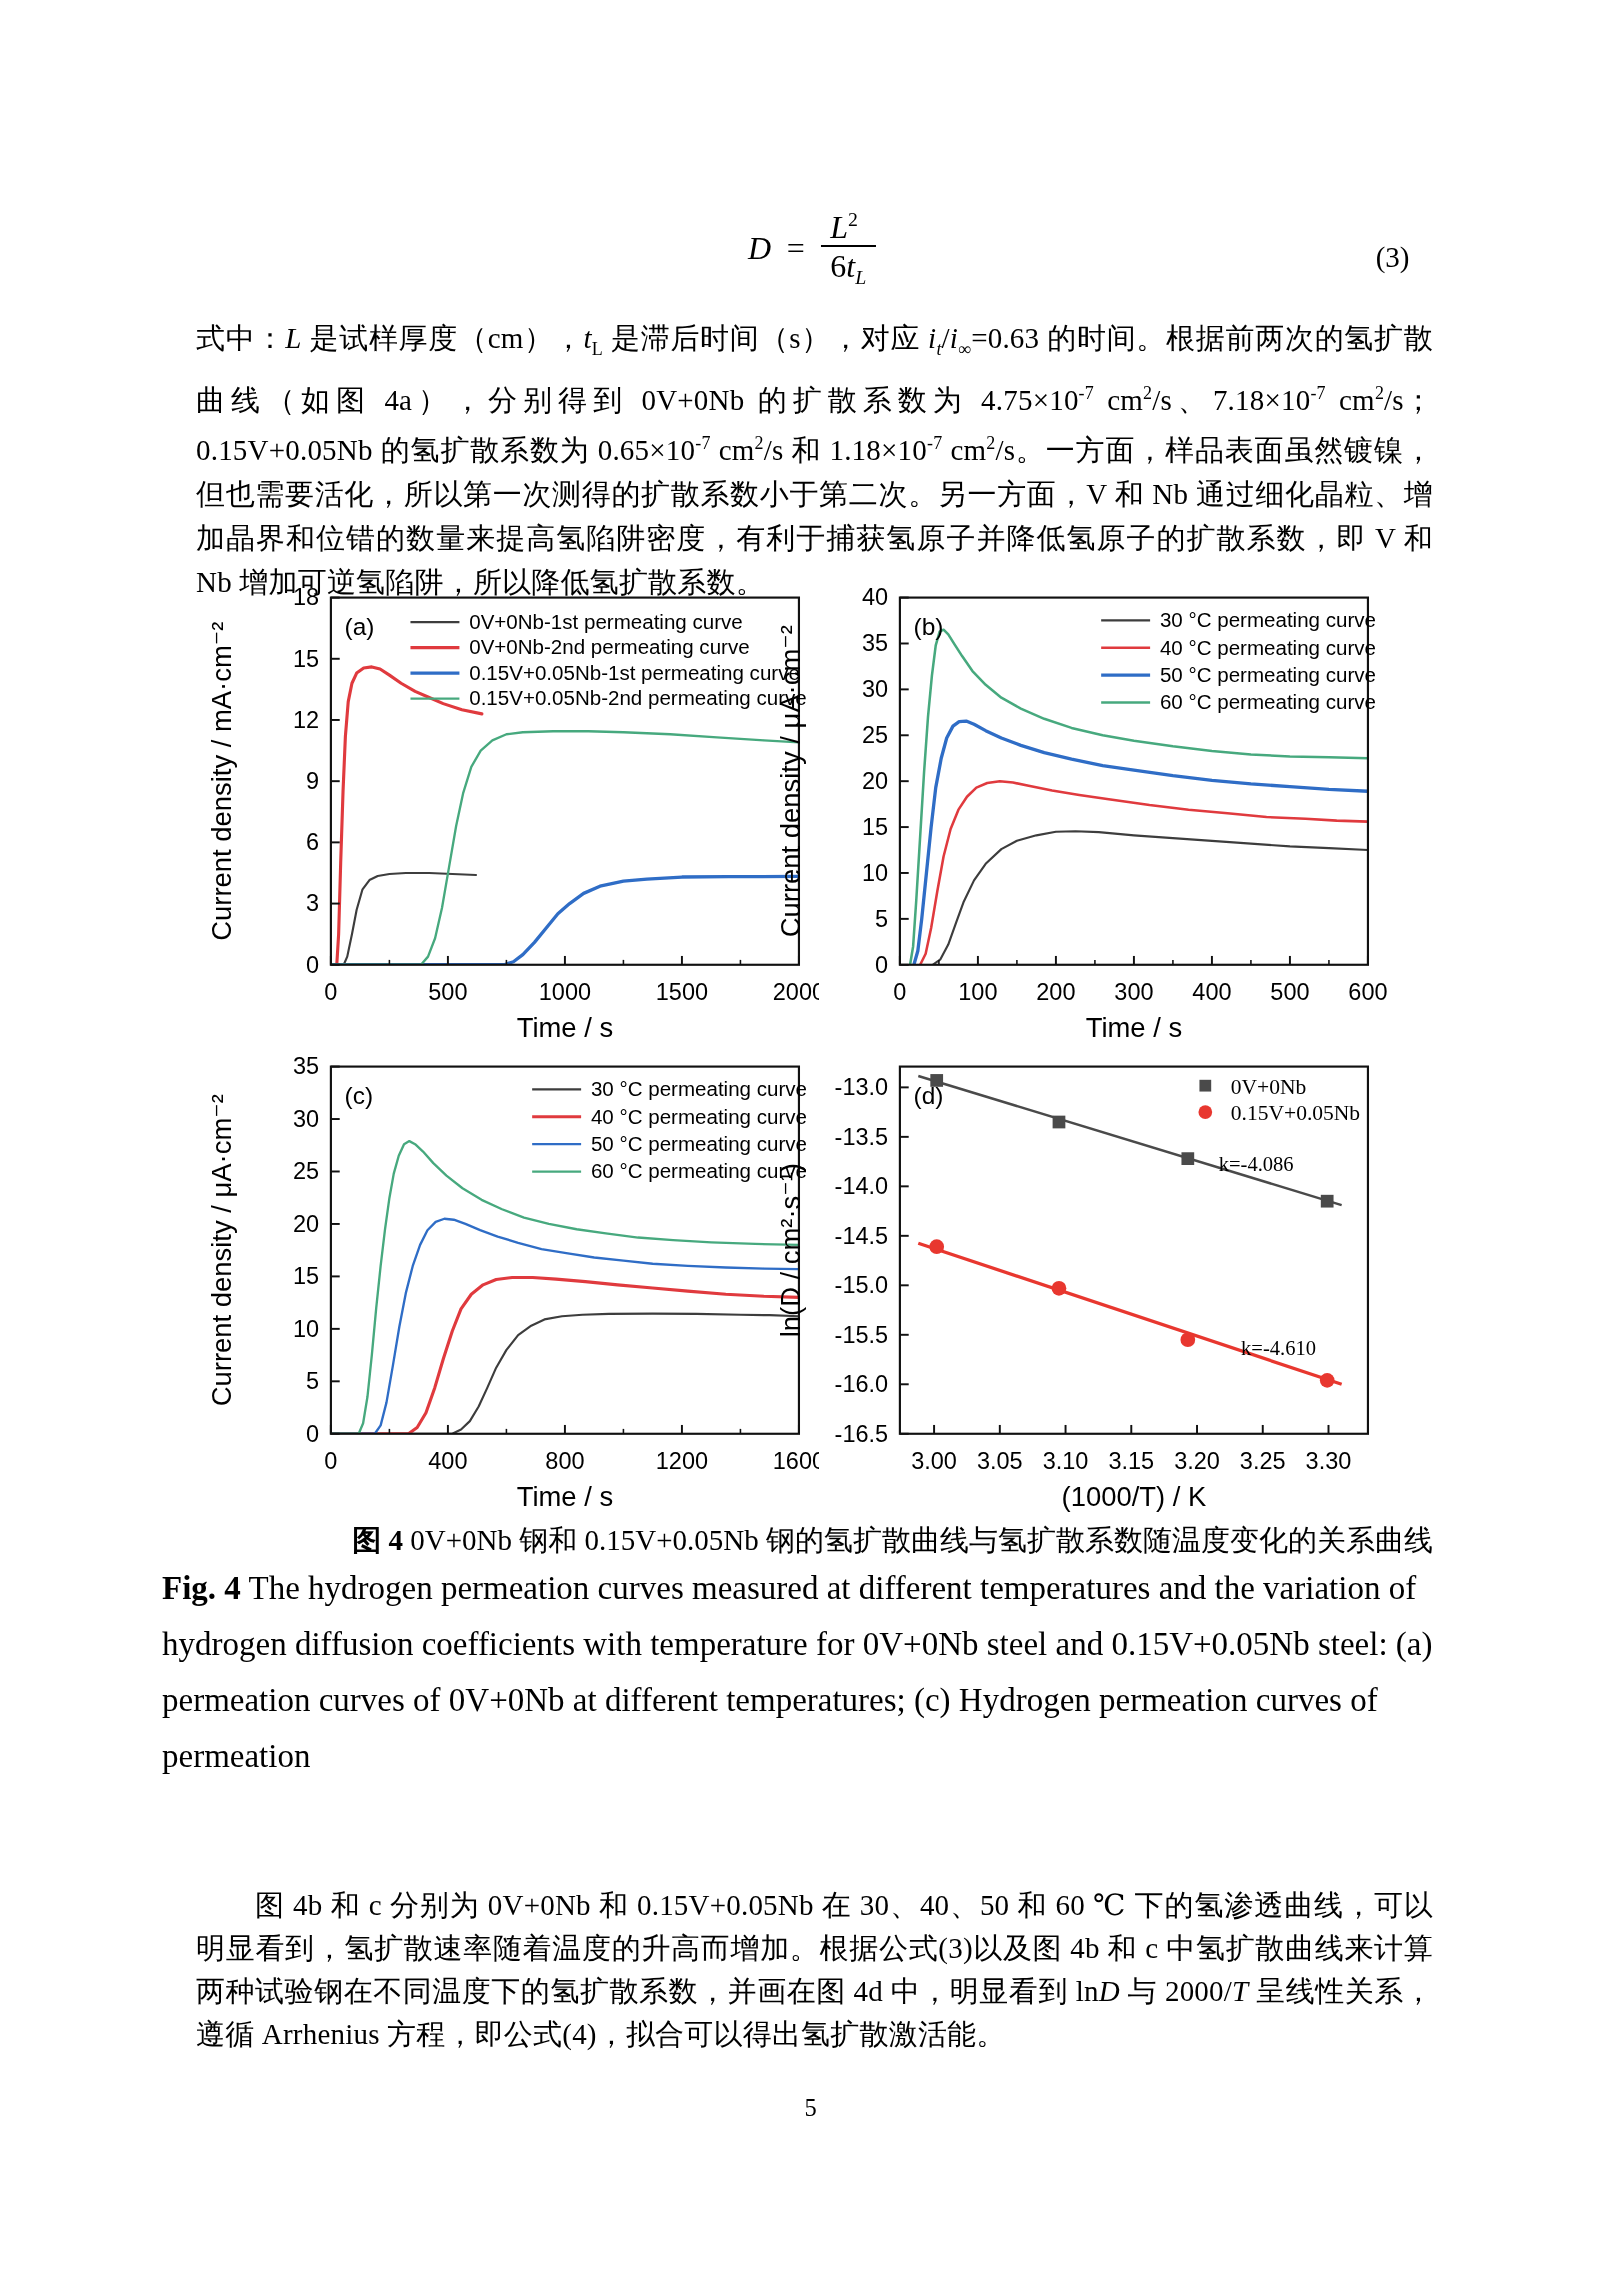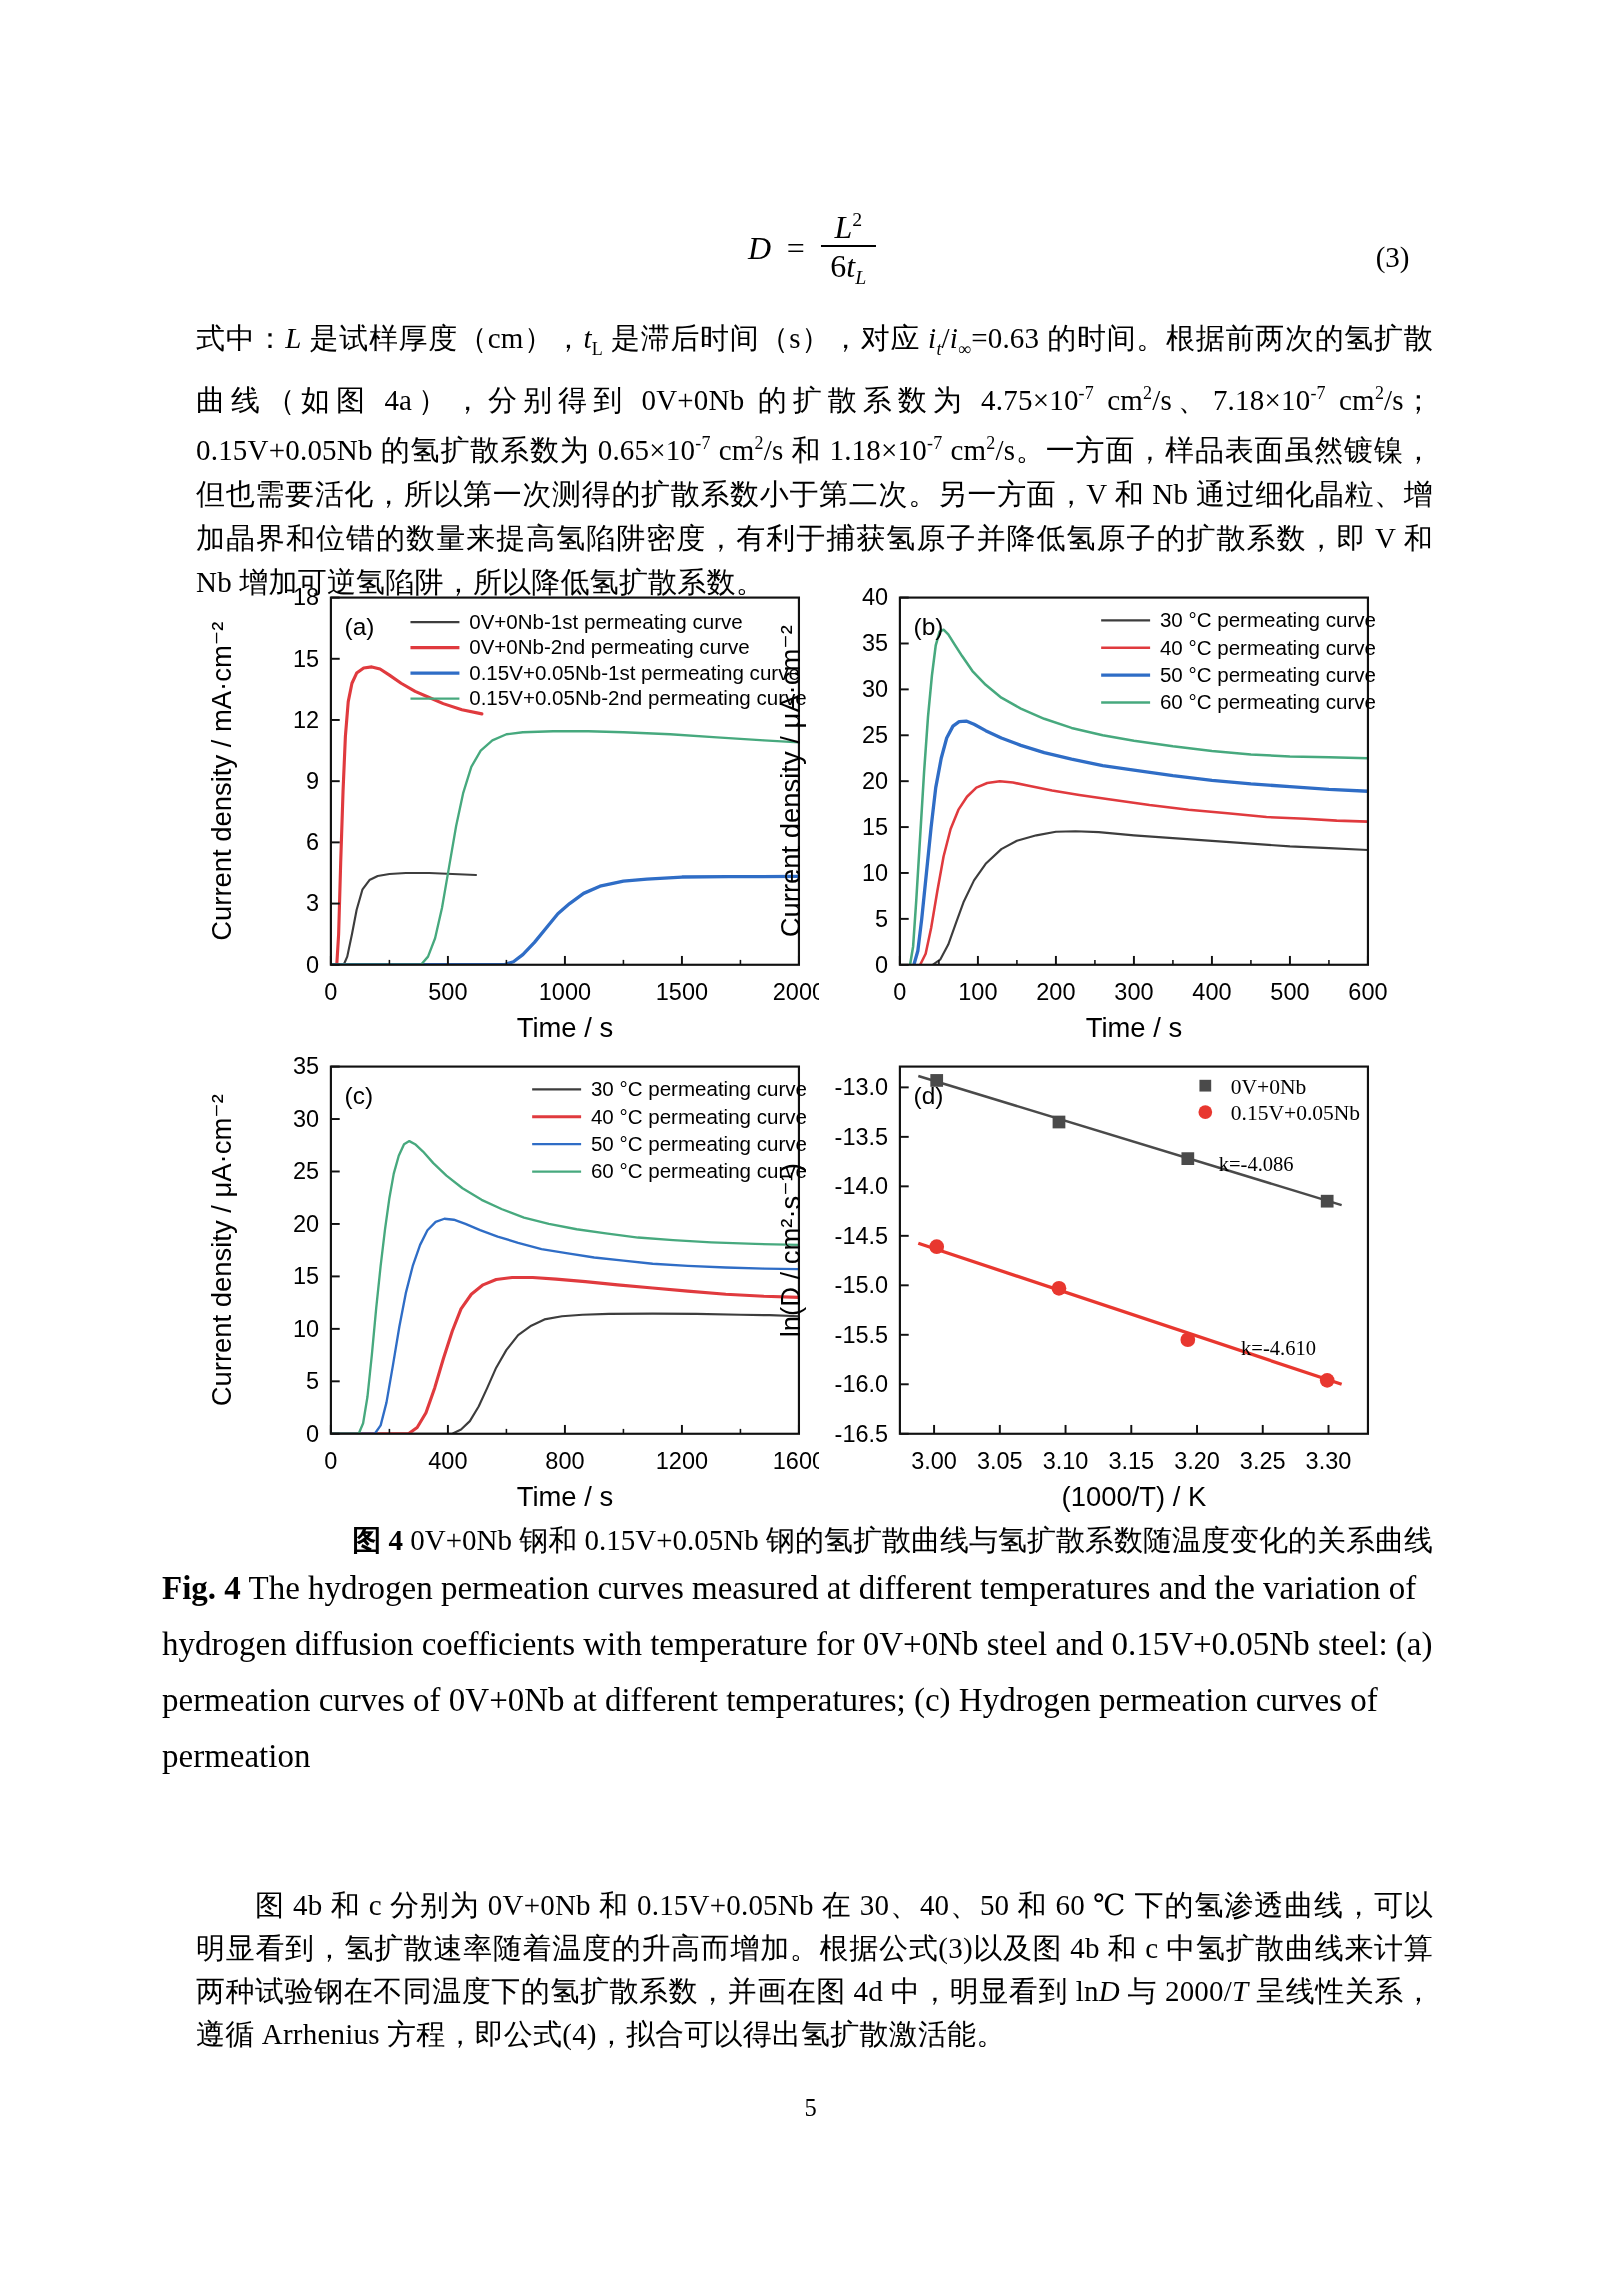--- a/index.html
+++ b/index.html
@@ -3,21 +3,21 @@
 <meta charset="utf-8">
 <style>
   html,body{margin:0;padding:0;background:#888;}
   .page{position:relative;width:1621px;height:2293px;background:#ffffff;overflow:hidden;
         font-family:"Liberation Serif","DejaVu Serif",serif;color:#000;}
   
   .equation-row{position:absolute;top:208px;left:191px;width:1242px;height:108px;}
   .equation{position:absolute;left:50%;top:0;transform:translateX(-50%);
             display:flex;align-items:center;gap:15.7px;font-size:32px;}
   .equation i{font-family:"Liberation Serif",serif;}
-  .frac{display:inline-flex;flex-direction:column;align-items:center;line-height:1.15;}
+  .frac{display:inline-flex;flex-direction:column;align-items:flex-start;line-height:1.15;}
   .frac .num{padding:0 9.8px;}
   .frac .den{border-top:2.5px solid #000;padding:1px 9.8px 0 9.8px;}
   .eq-number{position:absolute;right:23.5px;top:33px;font-size:29px;}
   sup,sub{font-size:0.62em;}
   
   .body-text{position:absolute;left:196px;width:1237px;margin:0;font-size:29px;
              line-height:44px;text-align:justify;letter-spacing:0.2px;}
   .p1{top:316px;}
   .p2{top:1884px;line-height:43px;text-indent:59px;}
   

